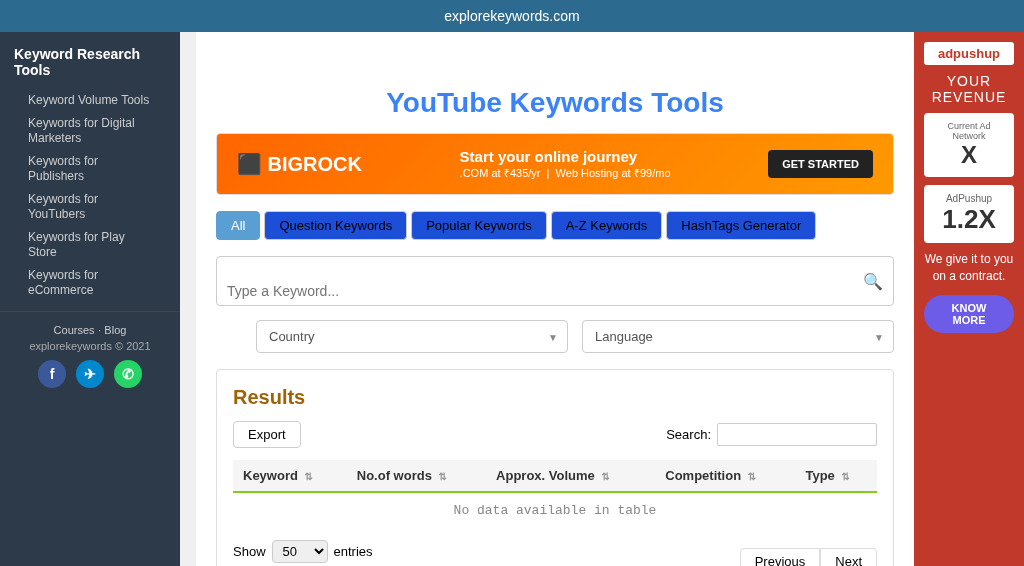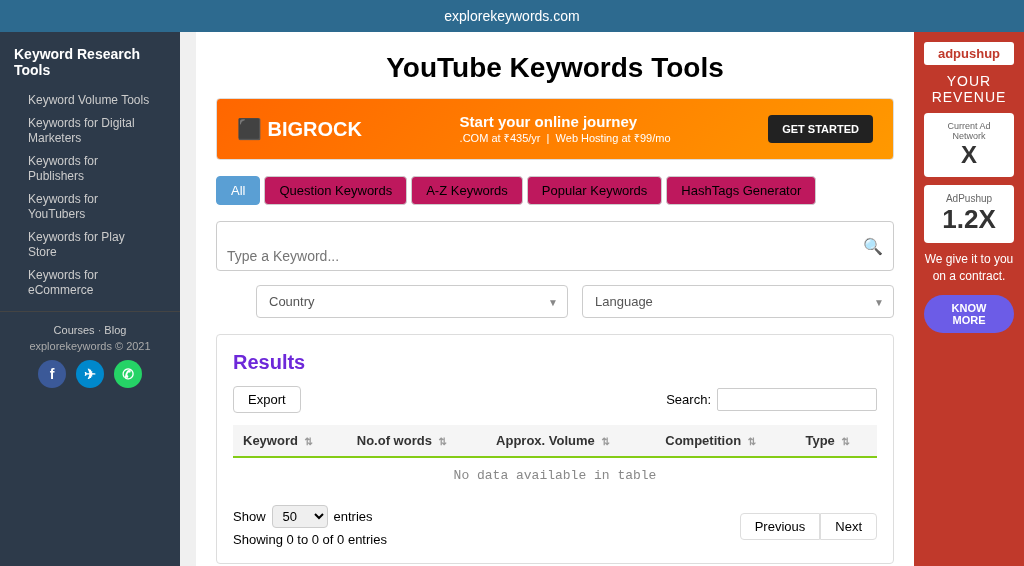--- a/index.html
+++ b/index.html
@@ -77,21 +77,22 @@
       flex: 1;
       background: #fff;
       padding: 20px;
       overflow-y: auto;
     }
     #page-title {
       font-size: 28px;
       font-weight: bold;
       text-align: center;
       margin-bottom: 14px;
-      color: #000000;
+      color: #3b82f6;
+      margin-top: 35px;
     }
 
     
     #banner-ad {
       background: linear-gradient(135deg, #ff6600, #ff9900);
       border: 1px solid #ddd;
       border-radius: 4px;
       padding: 14px 20px;
       margin-bottom: 16px;
       display: flex;
@@ -115,21 +116,21 @@
     #tabs {
       display: flex;
       gap: 4px;
       margin-bottom: 16px;
       flex-wrap: wrap;
     }
     .tab {
       padding: 6px 14px;
       border: 1px solid #ccc;
       border-radius: 4px;
-      background: #be185d;
+      background: #1d4ed8;
       cursor: pointer;
       font-size: 13px;
     }
     .tab.active {
       background: #5a9fd4;
       color: white;
       border-color: #5a9fd4;
     }
 
     
@@ -204,21 +205,21 @@
     
     #results-section {
       border: 1px solid #ddd;
       border-radius: 4px;
       padding: 16px;
     }
     #results-title {
       font-size: 20px;
       font-weight: bold;
       margin-bottom: 12px;
-      color: #6d28d9;
+      color: #a16207;
     }
     #results-toolbar {
       display: flex;
       justify-content: space-between;
       align-items: center;
       margin-bottom: 12px;
     }
     #export-btn {
       background: white;
       border: 1px solid #ccc;
@@ -424,22 +425,22 @@
           &nbsp;|&nbsp;
           <span>Web Hosting at ₹99/mo</span>
         </div>
       </div>
       <div class="cta">GET STARTED</div>
     </div>
 
     <div id="tabs">
     <div class="tab active">All</div>
         <div class="tab">Question Keywords</div>
+        <div class="tab">Popular Keywords</div>
         <div class="tab">A-Z Keywords</div>
-        <div class="tab">Popular Keywords</div>
         <div class="tab">HashTags Generator</div>
       </div>
 
     <div id="search-bar">
       <input type="text" id="search-input" style="flex: 1 1 0%; border: none; outline: none; font-size: 14px; color: rgb(153, 153, 153);" placeholder="Type a Keyword...">
       <span id="search-icon-btn">🔍</span>
     </div>
 
     <div id="dropdowns">
       <div class="dropdown-wrap">

